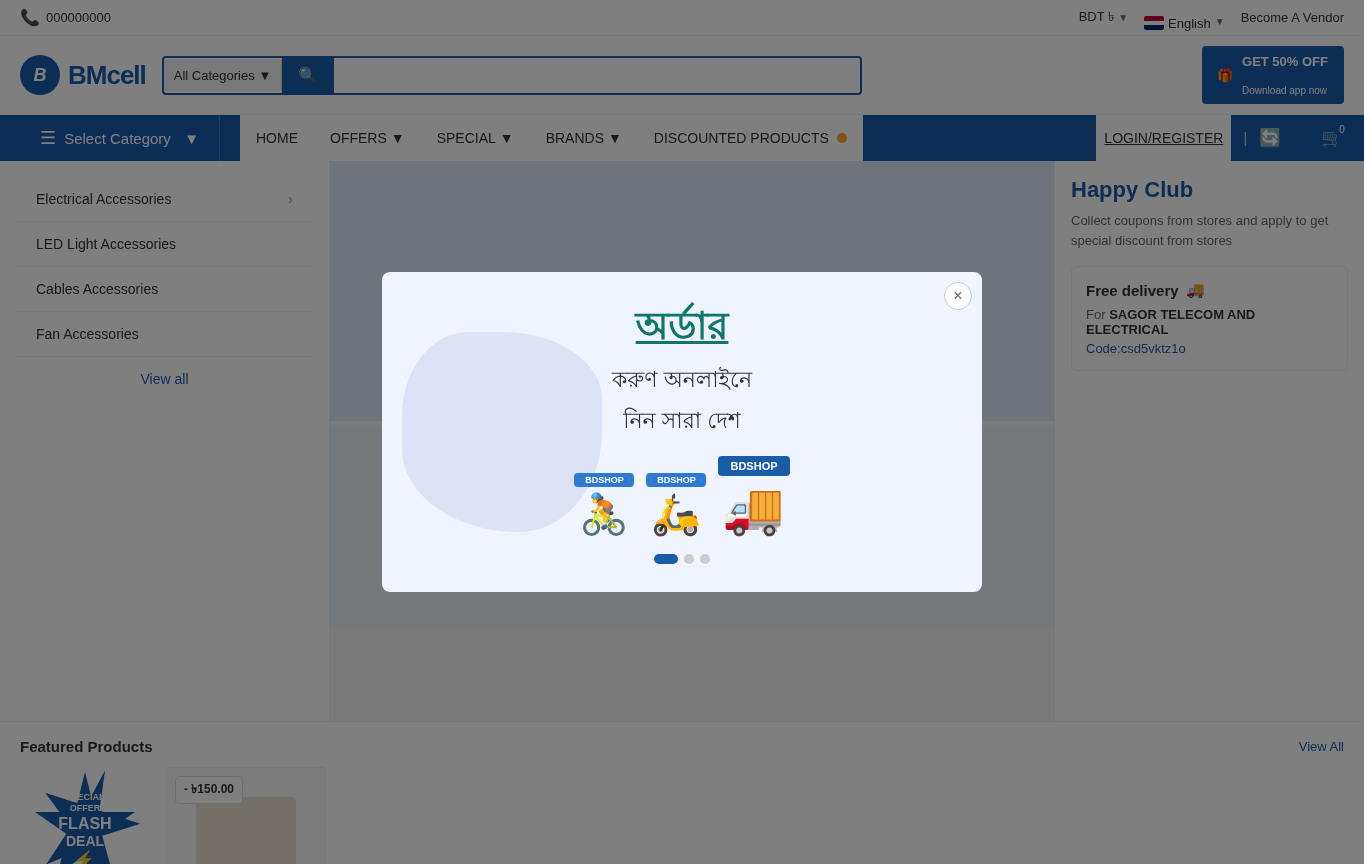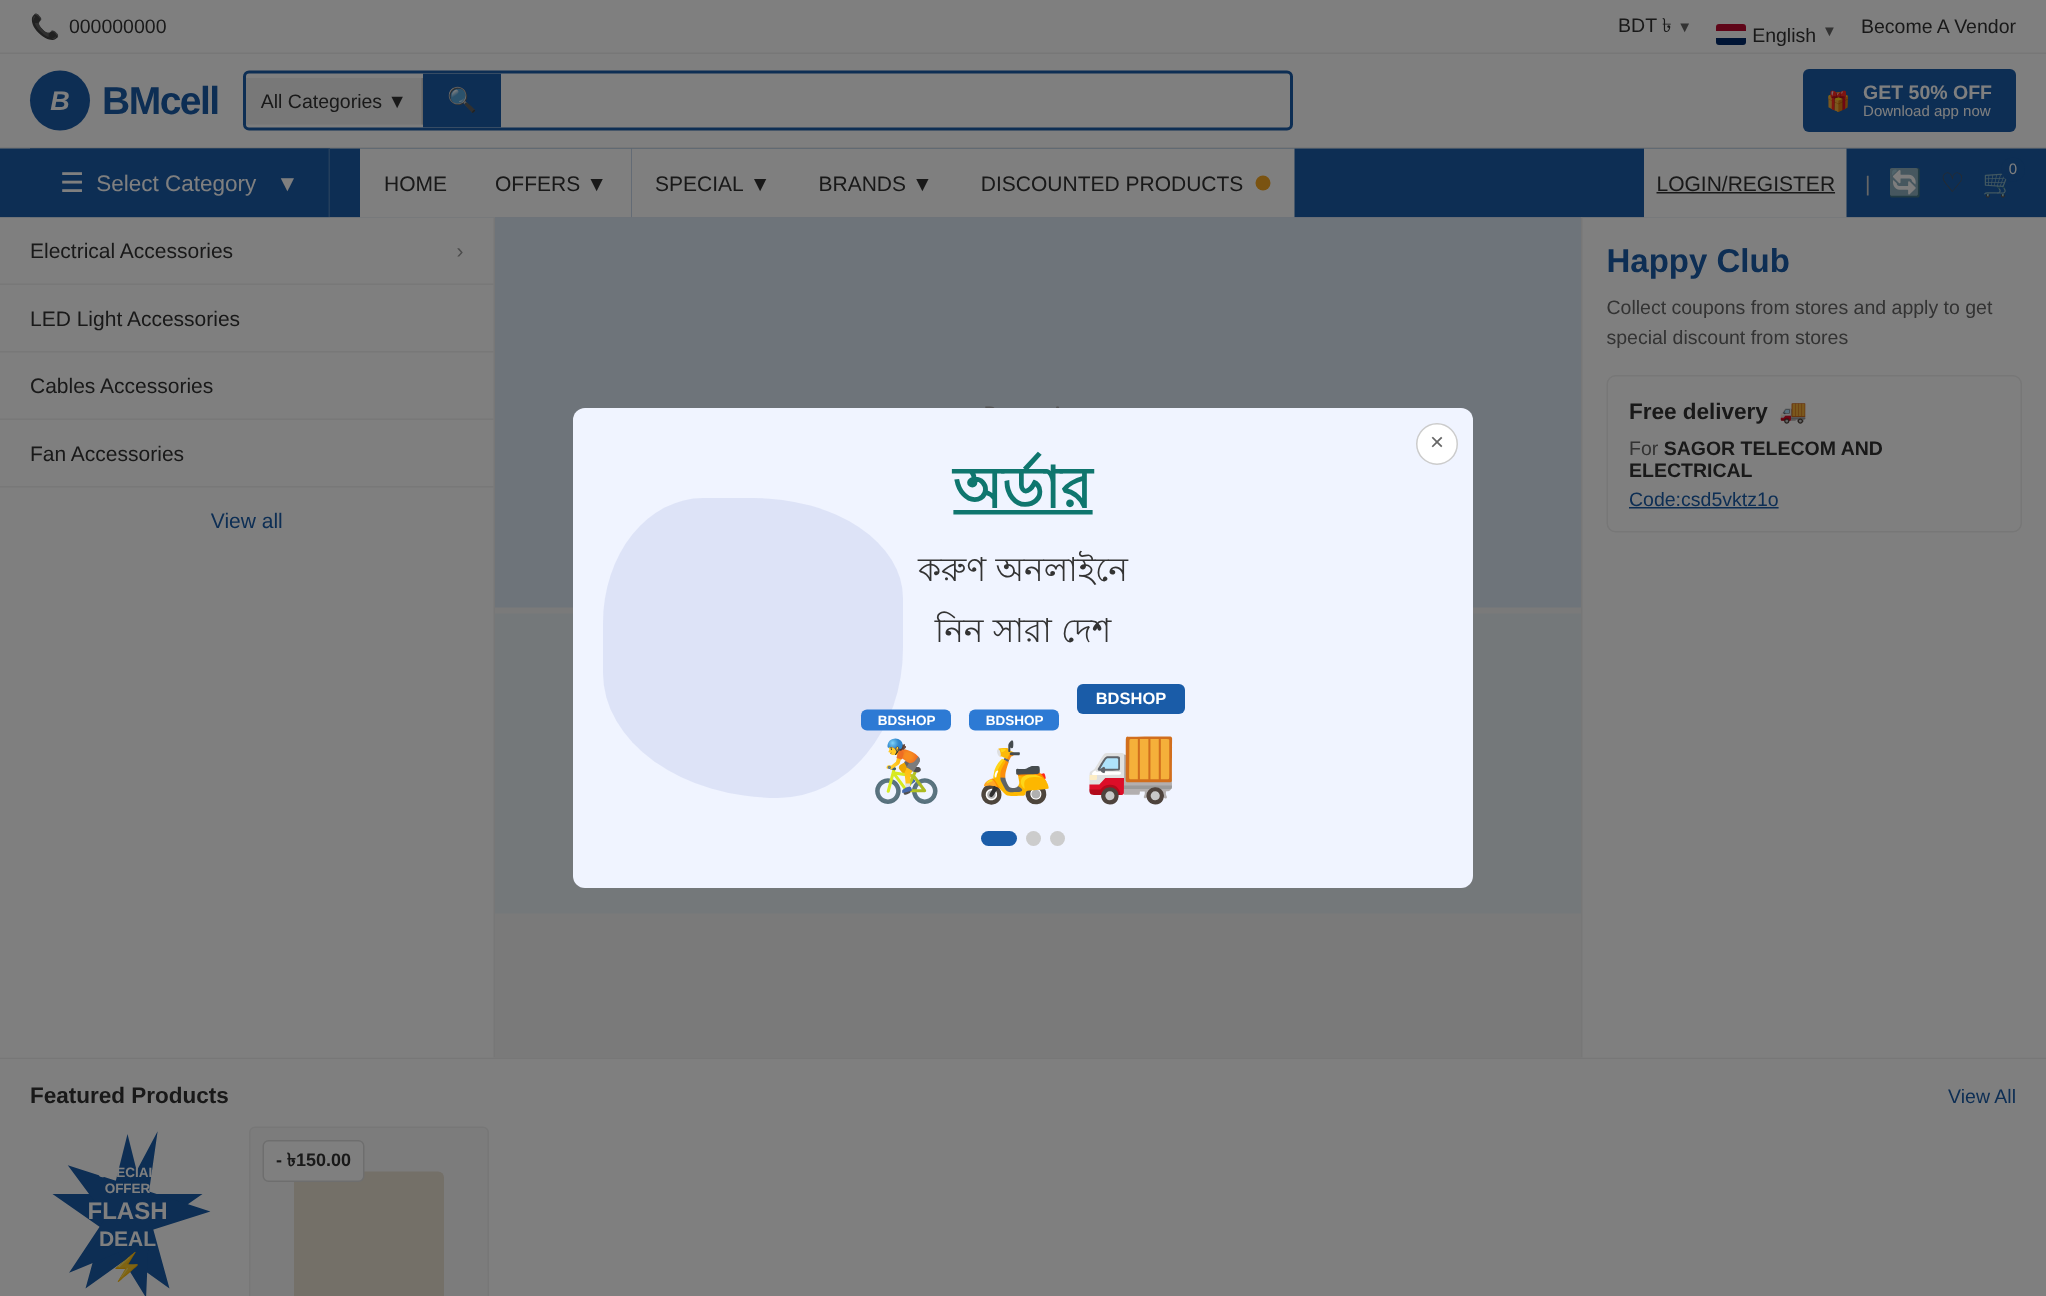--- a/index.html
+++ b/index.html
@@ -82,21 +82,21 @@
       padding: 8px 16px;
       border-radius: 4px;
       font-size: 13px;
       font-weight: bold;
       white-space: nowrap;
       display: flex;
       align-items: center;
       gap: 8px;
       margin-left: auto;
     }
-    .app-banner-sub { font-size: 10px; font-weight: normal; }
+    .app-banner-sub { font-size: 10px; font-weight: normal; margin-top: 16px; }
 
     
     .nav {
       background: #1a5ca8;
       display: flex;
       align-items: center;
       padding: 0 20px;
       height: 46px;
       gap: 0;
     }
@@ -156,21 +156,21 @@
       background: #f5f5f5;
       min-height: 560px;
       position: relative;
     }
 
     
     .sidebar {
       width: 330px;
       background: #fff;
       border-right: 1px solid #eee;
-      padding: 0;
+      padding: 16px;
       flex-shrink: 0;
     }
     .sidebar-item {
       padding: 14px 20px;
       border-bottom: 1px solid #f0f0f0;
       display: flex;
       align-items: center;
       justify-content: space-between;
       cursor: pointer;
       font-size: 14px;
@@ -203,21 +203,21 @@
     .happy-club-title { font-size: 22px; font-weight: bold; color: #1a5ca8; margin-bottom: 8px; }
     .happy-club-desc { font-size: 13px; color: #666; line-height: 1.5; margin-bottom: 16px; }
     .free-delivery-card {
       border: 1px solid #eee;
       border-radius: 6px;
       padding: 14px;
     }
     .free-delivery-title { font-size: 15px; font-weight: bold; color: #333; display: flex; align-items: center; gap: 8px; margin-bottom: 8px; }
     .free-delivery-subtitle { font-size: 13px; color: #666; margin-bottom: 4px; }
     .store-name { font-weight: bold; color: #333; font-size: 13px; }
-    .coupon-code { color: #1a5ca8; font-size: 13px; cursor: pointer; text-decoration: underline; }
+    .coupon-code { color: #1a5ca8; font-size: 13px; cursor: pointer; }
 
     
     .bottom-section {
       background: #fff;
       padding: 16px 20px;
       border-top: 1px solid #eee;
     }
     .bottom-header { display: flex; justify-content: space-between; align-items: center; margin-bottom: 12px; }
     .view-all-link { color: #1a5ca8; font-size: 13px; cursor: pointer; }
 

